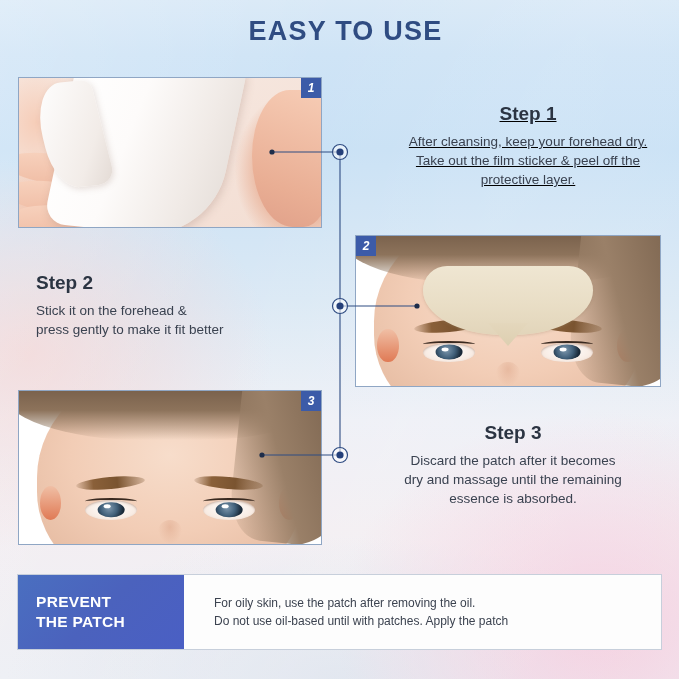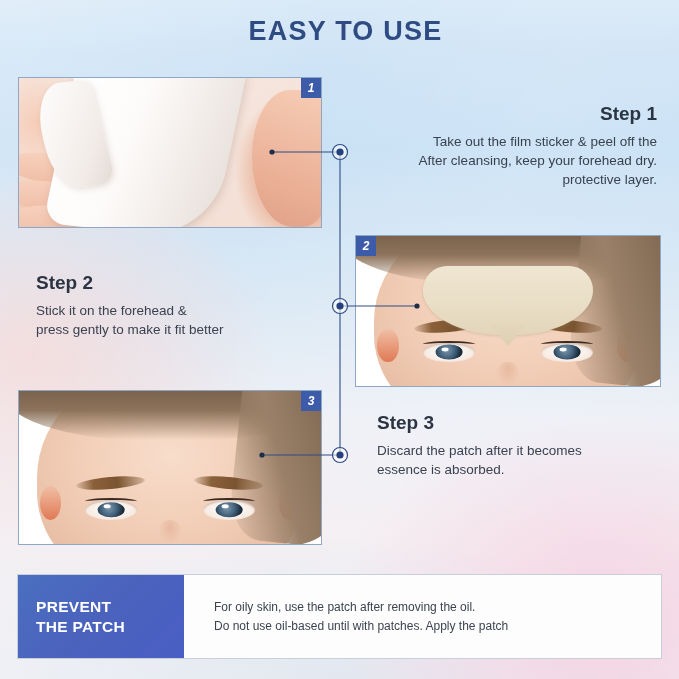--- a/index.html
+++ b/index.html
@@ -210,29 +210,29 @@
     font-weight: bold;
     color: #2b3442;
     margin-bottom: 7px;
   }
   .step-body {
     font-size: 13.5px;
     line-height: 1.42;
     color: #3a4250;
   }
 
-  #step1 { position: absolute; left: 377px; top: 103px; width: 280px; text-align: right; }
+  #step1 { position: absolute; left: 388px; top: 103px; width: 280px; text-align: center; text-decoration: underline; }
   #step2 { position: absolute; left: 36px;  top: 272px; width: 284px; }
-  #step3 { position: absolute; left: 377px; top: 412px; width: 272px; text-align: left; }
+  #step3 { position: absolute; left: 377px; top: 422px; width: 272px; text-align: center; }
 
   
   #banner {
     position: absolute;
     left: 17px; top: 574px;
-    width: 645px; height: 85px;
+    width: 645px; height: 76px;
     display: flex;
     border: 1px solid #c7cfdb;
     background: #ffffff;
   }
   #banner-label {
     width: 166px;
     flex: 0 0 166px;
     background: linear-gradient(135deg, #4a6fc0 0%, #4b62bd 50%, #4a5fc4 100%);
     color: #ffffff;
     font-size: 15.5px;
@@ -345,38 +345,39 @@
     </g>
     <g>
       <circle cx="340" cy="455" r="7.5" fill="#ffffff" fill-opacity="0.55" stroke="#2f4c82" stroke-width="1.2"></circle>
       <circle cx="340" cy="455" r="3.6" fill="#25407a"></circle>
     </g>
   </svg>
 
   <div id="step1">
     <div class="step-title">Step 1</div>
     <div class="step-body">
+      <div>After cleansing, keep your forehead dry.</div>
       <div>Take out the film sticker &amp; peel off the</div>
-      <div>After cleansing, keep your forehead dry.</div>
       <div>protective layer.</div>
     </div>
   </div>
 
   <div id="step2">
     <div class="step-title">Step 2</div>
     <div class="step-body">
       <div>Stick it on the forehead &amp;</div>
       <div>press gently to make it fit better</div>
     </div>
   </div>
 
   <div id="step3">
     <div class="step-title">Step 3</div>
     <div class="step-body">
       <div>Discard the patch after it becomes</div>
+      <div>dry and massage until the remaining</div>
       <div>essence is absorbed.</div>
     </div>
   </div>
 
   <div id="banner">
     <div id="banner-label">
       <div>PREVENT</div>
       <div>THE PATCH</div>
     </div>
     <div id="banner-body">

